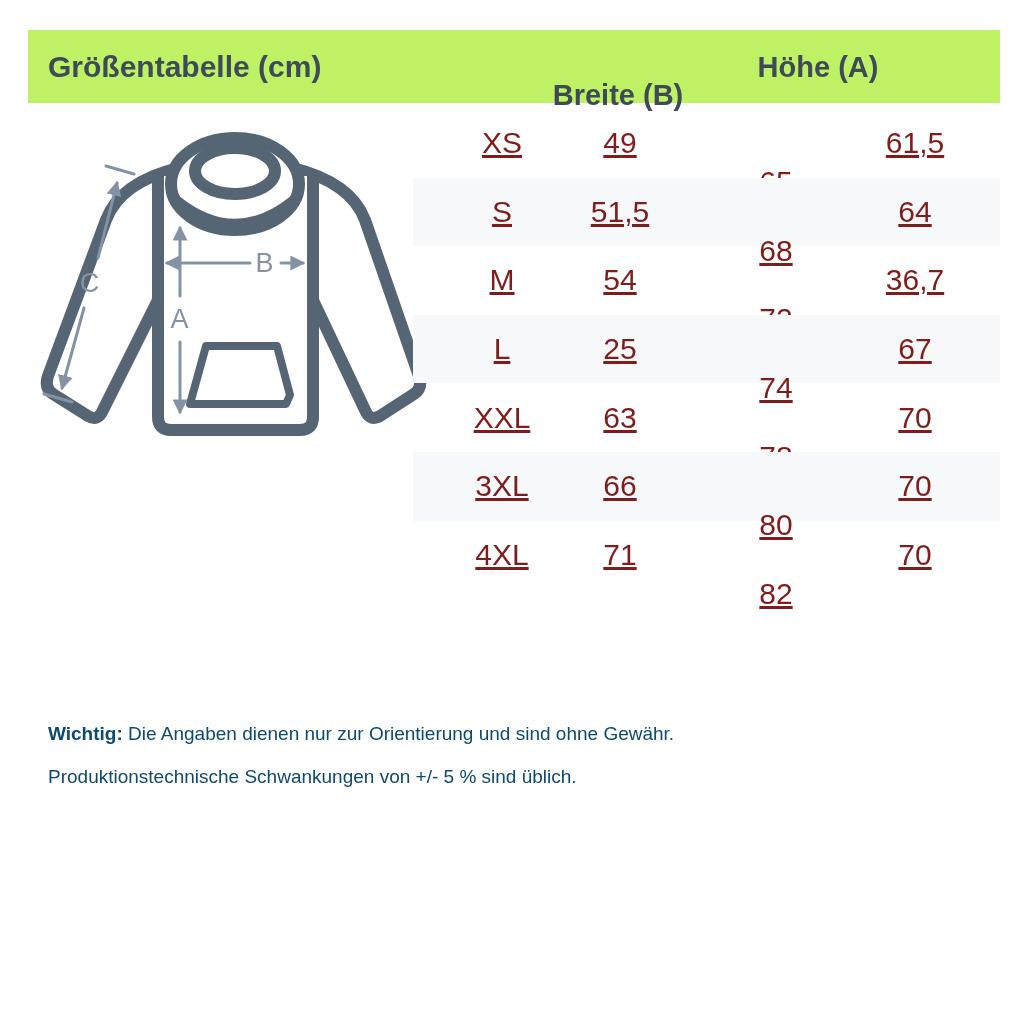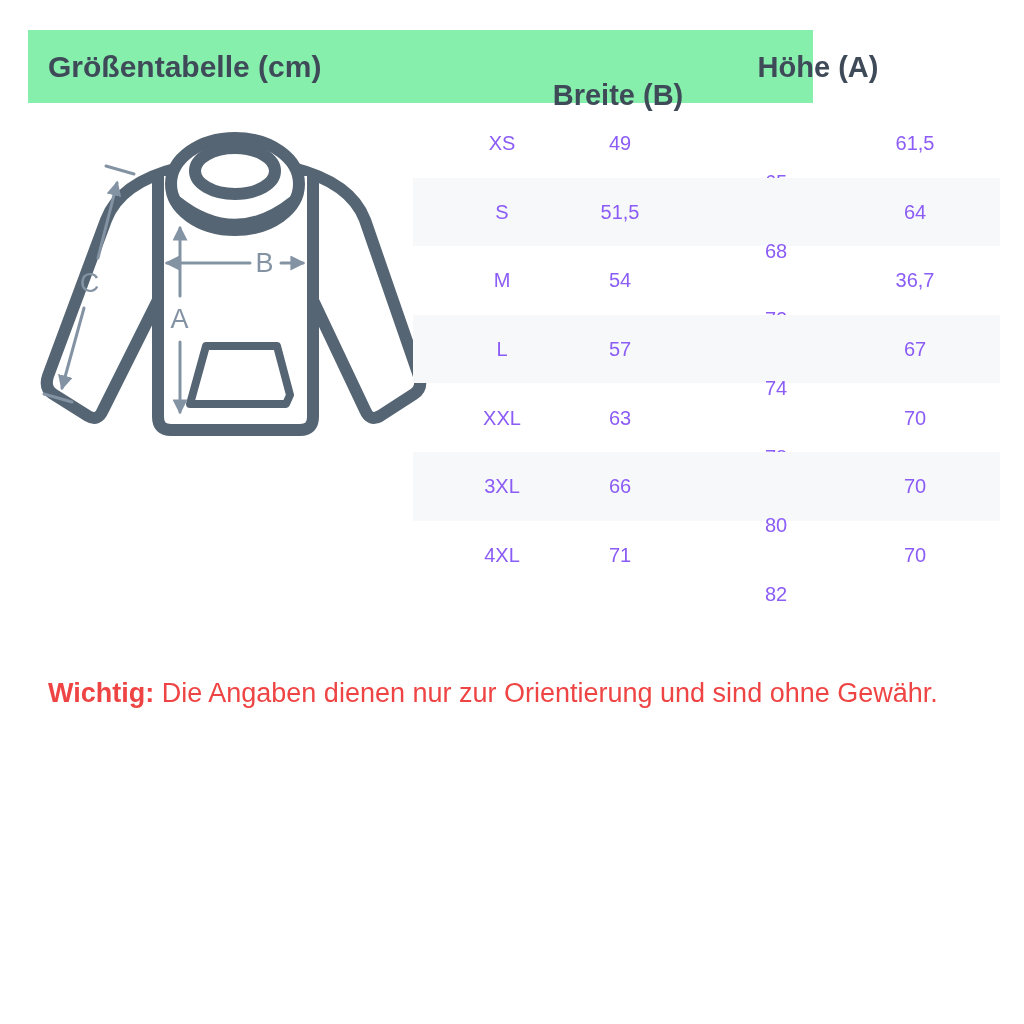--- a/index.html
+++ b/index.html
@@ -5,22 +5,22 @@
   html,body{margin:0;padding:0;}
   body{
     width:1024px;height:1024px;
     background:#ffffff;
     position:relative;
     overflow:hidden;
     font-family:"Liberation Sans", sans-serif;
     color:#3f4a59;
   }
   .header-band{
-    position:absolute;left:28px;top:30px;width:785px;height:73px;
-    background:#86efac;
+    position:absolute;left:28px;top:30px;width:972px;height:73px;
+    background:#bef264;
   }
   .page-title{
     position:absolute;left:20px;top:50%;transform:translateY(-50%);
     font-size:30px;font-weight:bold;color:#3f4a59;white-space:nowrap;
   }
   .col-header{
     position:absolute;top:50%;transform:translate(-50%,-50%);
     font-size:29px;font-weight:bold;color:#3f4a59;white-space:nowrap;
   }
   .col-header.c-b{left:590px;margin-top:28px;}
@@ -33,30 +33,30 @@
 
   .size-table{
     position:absolute;left:413px;top:109px;width:587px;
   }
   .row{
     position:relative;height:68.6px;
   }
   .row:nth-child(even){background:#f7f8fa;}
   .cell{
     position:absolute;top:50%;transform:translate(-50%,-50%);
-    font-size:20px;color:#8b5cf6;white-space:nowrap;
+    font-size:30px;color:#7f1d1d;white-space:nowrap;text-decoration:underline;
   }
   .cell.c-size{left:89px;}
   .cell.c-b{left:207px;}
   .cell.c-h{left:363px;margin-top:39px;}
   .cell.c-a{left:502px;}
 
   .footer{
-    position:absolute;left:48px;top:672px;width:930px;
-    font-size:27px;line-height:43px;color:#ef4444;
+    position:absolute;left:48px;top:712px;width:930px;
+    font-size:19px;line-height:43px;color:#0c4a6e;
   }
   .footer .bold{font-weight:bold;}
 
   svg .outline{stroke:#566573;fill:none;stroke-width:12;stroke-linecap:round;stroke-linejoin:round;}
   svg .outline-fill{stroke:#566573;fill:#ffffff;stroke-width:12;stroke-linecap:round;stroke-linejoin:round;}
   svg .pocket{stroke:#566573;fill:#ffffff;stroke-width:8;stroke-linejoin:round;}
   svg .measure{stroke:#8493a4;fill:none;stroke-width:3;stroke-linecap:round;}
   svg .measure-label{fill:#8493a4;font-family:"Liberation Sans",sans-serif;font-size:27px;letter-spacing:1px;}
 </style>
 </head>
@@ -120,21 +120,21 @@
 
   <div class="row">
     <span class="cell c-size">M</span>
     <span class="cell c-b">54</span>
     <span class="cell c-h">72</span>
     <span class="cell c-a">36,7</span>
   </div>
 
   <div class="row">
     <span class="cell c-size">L</span>
-    <span class="cell c-b">57</span>
+    <span class="cell c-b">25</span>
     <span class="cell c-h">74</span>
     <span class="cell c-a">67</span>
   </div>
 
 
   <div class="row">
     <span class="cell c-size">XXL</span>
     <span class="cell c-b">63</span>
     <span class="cell c-h">78</span>
     <span class="cell c-a">70</span>
@@ -150,13 +150,14 @@
   <div class="row">
     <span class="cell c-size">4XL</span>
     <span class="cell c-b">71</span>
     <span class="cell c-h">82</span>
     <span class="cell c-a">70</span>
   </div>
 </div>
 
 <div class="footer">
   <div><span class="bold">Wichtig:</span><span> Die Angaben dienen nur zur Orientierung und sind ohne Gewähr.</span></div>
+  <div>Produktionstechnische Schwankungen von +/- 5 % sind üblich.</div>
 </div>
 
 </body></html>

